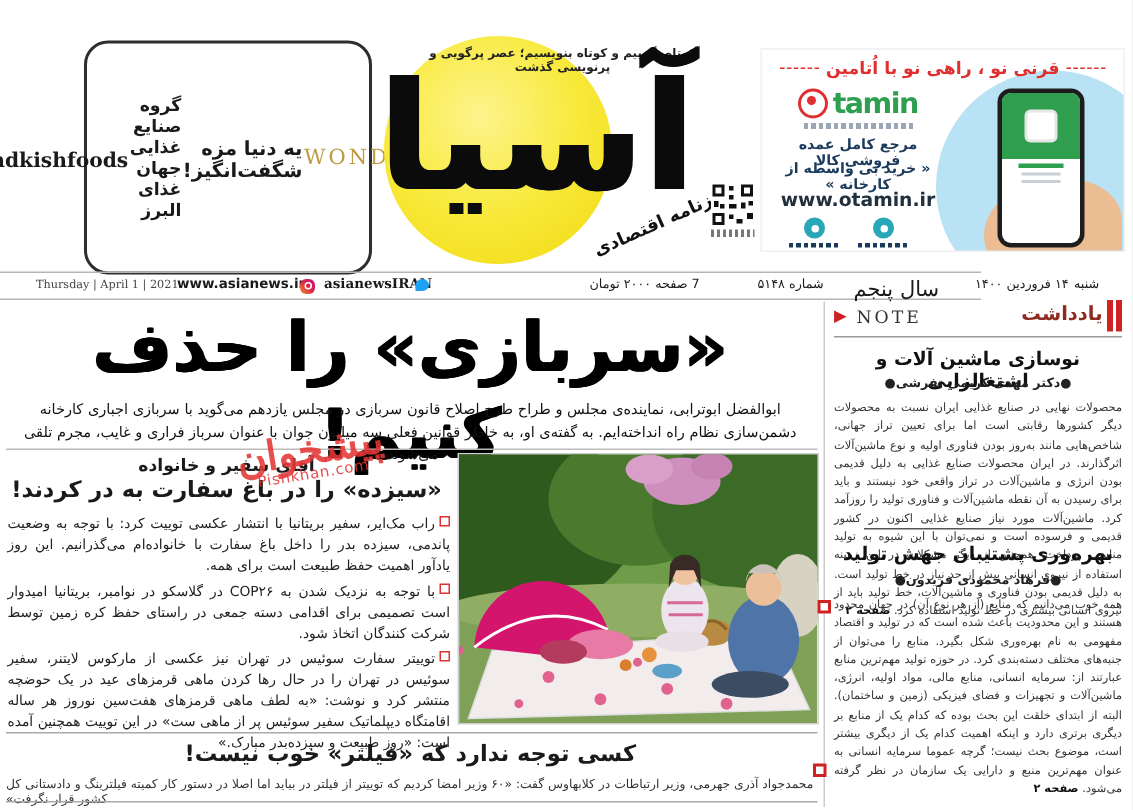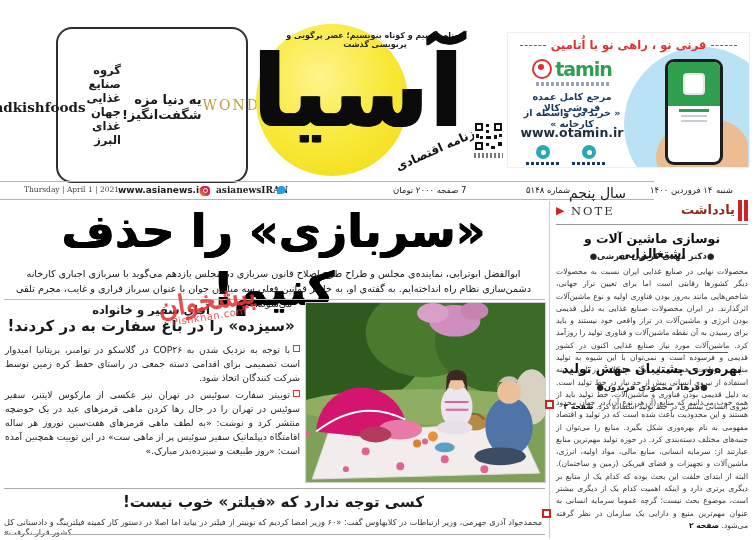--- a/index.html
+++ b/index.html
@@ -61,21 +61,21 @@
 
   
   .datebar{left:0;top:181px;width:654px;height:17px;border-top:1px solid #b5b5b5;border-bottom:1px solid #b5b5b5;font-size:8.5px;}
   .datebar span{position:absolute;top:3px;white-space:nowrap;}
   .d-en{left:24px;direction:ltr;font-size:7.5px;color:#444;font-family:"DejaVu Serif",serif;}
   .d-web{left:118px;direction:ltr;font-weight:bold;font-size:9px;}
   .d-ig{position:absolute;left:200px;top:3.5px;}
   .d-insta{left:216px;direction:ltr;font-weight:bold;font-size:9px;font-family:"DejaVu Serif",serif;}
   .d-tw{position:absolute;left:277px;top:4px;width:9px;height:8px;background:#1da1f2;border-radius:50% 50% 50% 0;}
   .d-pages{left:393px;font-size:8.5px;}
-  .d-issue{left:526px;font-size:8.5px;}
+  .d-issue{left:505px;font-size:8.5px;}
   .d-year{left:569px;font-size:14px;}
   .d-fadate{left:650px;font-size:8.5px;}
   .d-weekday{left:716px;font-size:8.5px;}
 
   
   .main-headline{left:0;top:203px;width:547px;text-align:center;font-size:46px;font-weight:bold;color:#000;
                  line-height:1.25;text-shadow:0.5px 0 #000,-0.5px 0 #000;}
   .main-lead{left:12px;top:266px;width:523px;text-align:center;font-size:9.7px;line-height:1.55;color:#111;}
   .hr-a{left:4px;top:299px;width:541px;border-top:1px solid #bbb;height:0;}
 
@@ -208,20 +208,21 @@
   <div class="abs main-lead">ابوالفضل ابوترابی، نماینده‌ی مجلس و طراح طرح اصلاح قانون سربازی در مجلس یازدهم می‌گوید با سربازی اجباری کارخانه دشمن‌سازی نظام راه انداخته‌ایم. به گفته‌ی او، به خاطر قوانین فعلی سه میلیون جوان با عنوان سرباز فراری و غایب، مجرم تلقی می‌شوند.</div>
   <div class="abs hr-a"></div>
 
   <div class="abs kick">آقای سفیر و خانواده</div>
   <div class="abs emb-headline">«سیزده» را در باغ سفارت به در کردند!</div>
   <div class="abs watermark">
     <span class="wm-fa">پیشخوان</span>
     <span class="wm-en">Pishkhan.com</span>
   </div>
   <div class="abs emb-body">
+    <p><i class="sq"></i><span>راب مک‌ایر، سفیر بریتانیا با انتشار عکسی توییت کرد: با توجه به وضعیت پاندمی، سیزده بدر را داخل باغ سفارت با خانواده‌ام می‌گذرانیم. این روز یادآور اهمیت حفظ طبیعت است برای همه.</span></p>
     <p><i class="sq"></i><span>با توجه به نزدیک شدن به COP۲۶ در گلاسکو در نوامبر، بریتانیا امیدوار است تصمیمی برای اقدامی دسته جمعی در راستای حفظ کره زمین توسط شرکت کنندگان اتخاذ شود.</span></p>
     <p><i class="sq"></i><span>توییتر سفارت سوئیس در تهران نیز عکسی از مارکوس لایتنر، سفیر سوئیس در تهران را در حال رها کردن ماهی قرمزهای عید در یک حوضچه منتشر کرد و نوشت: «به لطف ماهی قرمزهای هفت‌سین نوروز هر ساله اقامتگاه دیپلماتیک سفیر سوئیس پر از ماهی ست» در این توییت همچنین آمده است: «روز طبیعت و سیزده‌بدر مبارک.»</span></p>
   </div>
 
   <svg class="abs photo" viewBox="0 0 241 181">
     <rect width="241" height="181" fill="#6f9c49"></rect>
     <ellipse cx="35" cy="45" rx="85" ry="62" fill="#2f5a1e"></ellipse>
     <ellipse cx="120" cy="30" rx="60" ry="45" fill="#4a7a2e"></ellipse>
     <ellipse cx="205" cy="38" rx="75" ry="55" fill="#3c6b28"></ellipse>
     <ellipse cx="150" cy="18" rx="26" ry="16" fill="#cf8fbe"></ellipse>

